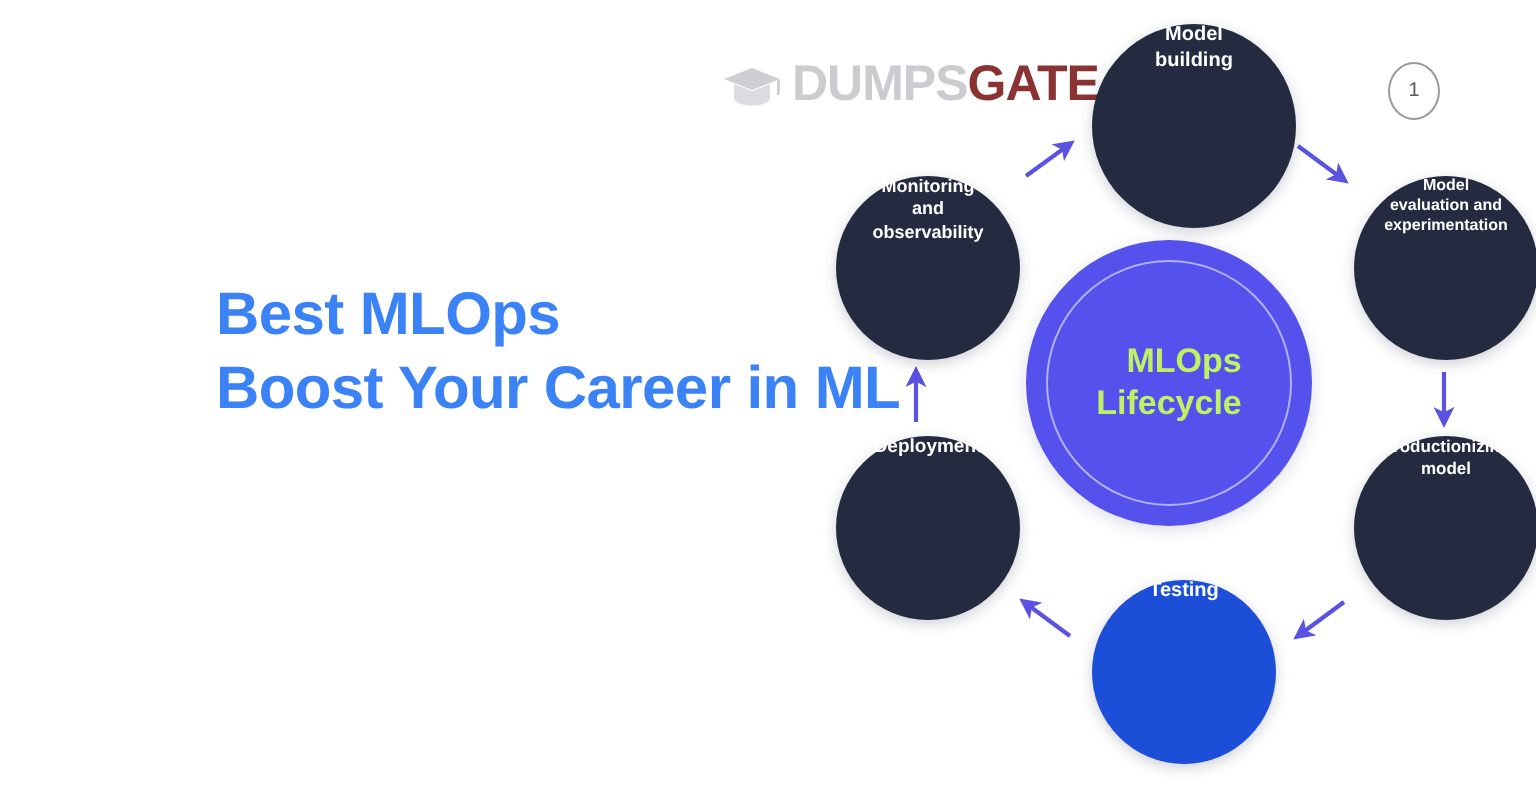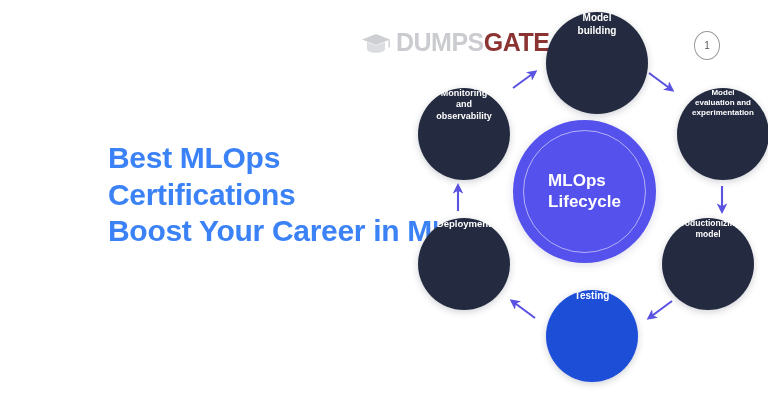--- a/index.html
+++ b/index.html
@@ -104,25 +104,25 @@
     left: 10px;
     top: 10px;
     right: 10px;
     bottom: 10px;
     border: 1px solid rgba(255,255,255,0.55);
     border-radius: 50%;
     pointer-events: none;
   }
   .hub-label {
     position: relative;
-    color: #ffffff;
+    color: #bef264;
     font-size: 17px;
     font-weight: bold;
     line-height: 1.22;
-    text-align: left;
+    text-align: right;
     white-space: pre-line;
   }
 
   .node {
     position: absolute;
     border-radius: 50%;
     background: #242b40;
     display: flex;
     align-items: flex-start;
     justify-content: center;
@@ -133,21 +133,20 @@
   }
   .node span { display: block; white-space: pre-line; line-height: 1.25; padding: 0 6px; }
 </style>
 </head>
 <body>
 
 <div class="canvas">
 
   <div class="headline" style="color: #3b82f6;">
     <span class="hl-line">Best MLOps</span>
-    <span class="hl-line">Certifications</span>
     <span class="hl-line">Boost Your Career in ML</span>
   </div>
 
   <div class="logo">
     <span>
       <svg class="logo-cap" viewBox="0 0 30 24" aria-hidden="true">
         <path d="M15 3 L29 8.5 L15 14 L1 8.5 Z" fill="#c9cace"></path>
         <path d="M6 11 L6 18 C6 20.4 10 21.8 15 21.8 C20 21.8 24 20.4 24 18 L24 11 L15 14.6 Z" fill="#d8d9dd"></path>
         <path d="M28.2 8.8 L28.2 16.5" stroke="#c9cace" stroke-width="1.4" fill="none"></path>
       </svg>
@@ -183,21 +182,21 @@
 
     <div class="node" style="left: 146px; top: 12px; width: 102px; height: 102px; font-size: 10px; background: rgb(36, 43, 64);">
         <span>Model
 building</span>
       </div>
     <div class="node" style="left: 277px; top: 88px; width: 92px; height: 92px; font-size: 8px; background: rgb(36, 43, 64);">
         <span>Model
 evaluation and
 experimentation</span>
       </div>
-    <div class="node" style="left: 262px; top: 218px; width: 92px; height: 92px; font-size: 8.5px; background: rgb(36, 43, 64);">
+    <div class="node" style="left: 277px; top: 218px; width: 92px; height: 92px; font-size: 8.5px; background: rgb(36, 43, 64);">
         <span>Productionizing
 model</span>
       </div>
     <div class="node" style="left: 146px; top: 290px; width: 92px; height: 92px; font-size: 10px; background: #1d4ed8;">
         <span>Testing</span>
       </div>
     <div class="node" style="left: 18px; top: 218px; width: 92px; height: 92px; font-size: 9.5px; background: rgb(36, 43, 64);">
         <span>Deployment</span>
       </div>
     <div class="node" style="left: 18px; top: 88px; width: 92px; height: 92px; font-size: 9px; background: rgb(36, 43, 64);">

